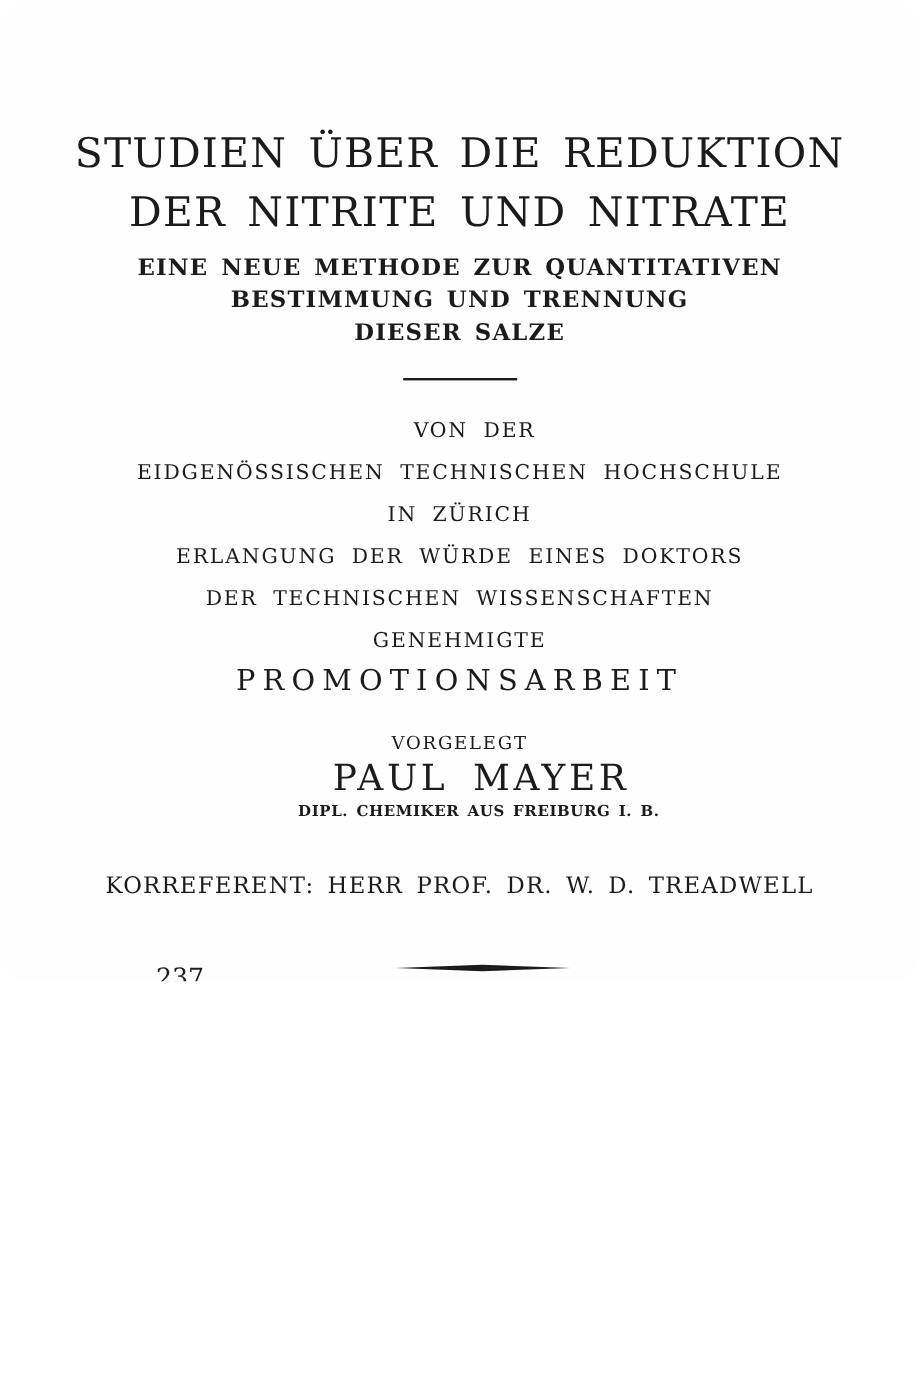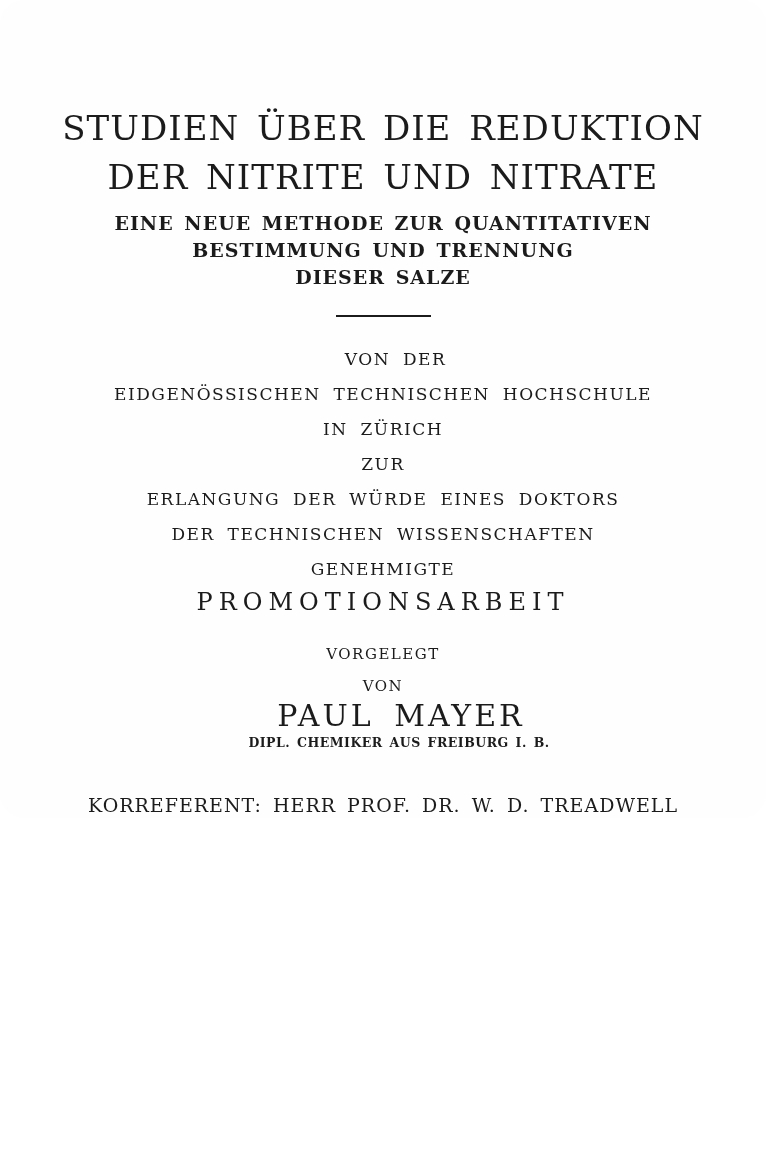--- a/index.html
+++ b/index.html
@@ -132,31 +132,29 @@
     <span>BESTIMMUNG UND TRENNUNG</span>
     <span>DIESER SALZE</span>
   </div>
 
   <div class="rule-thin"></div>
 
   <div>
     <div class="inst-line first">VON DER</div>
     <div class="inst-line">EIDGENÖSSISCHEN TECHNISCHEN HOCHSCHULE</div>
     <div class="inst-line">IN ZÜRICH</div>
-    <div class="inst-line">ZUR</div>
     <div class="inst-line">ERLANGUNG DER WÜRDE EINES DOKTORS</div>
     <div class="inst-line">DER TECHNISCHEN WISSENSCHAFTEN</div>
     <div class="inst-line">GENEHMIGTE</div>
   </div>
 
   <div class="thesis-type">PROMOTIONSARBEIT</div>
 
   <div>
     <div class="presented-line first">VORGELEGT</div>
-    <div class="presented-line second">VON</div>
   </div>
 
   <div class="author-name">PAUL MAYER</div>
   <div class="author-credentials">DIPL. CHEMIKER AUS FREIBURG I. B.</div>
 
   <div class="committee">
     <div class="committee-line">KORREFERENT: HERR PROF. DR. W. D. TREADWELL</div>
   </div>
 
   <div class="bottom-row">

